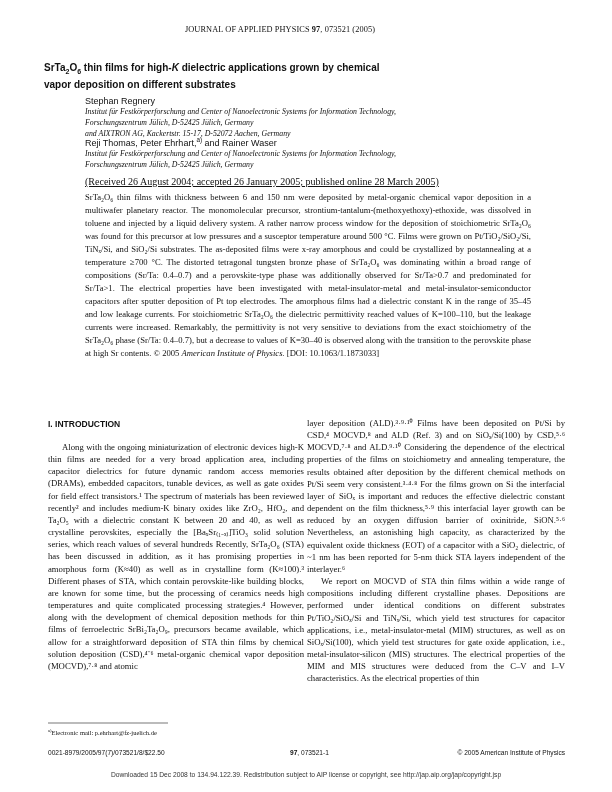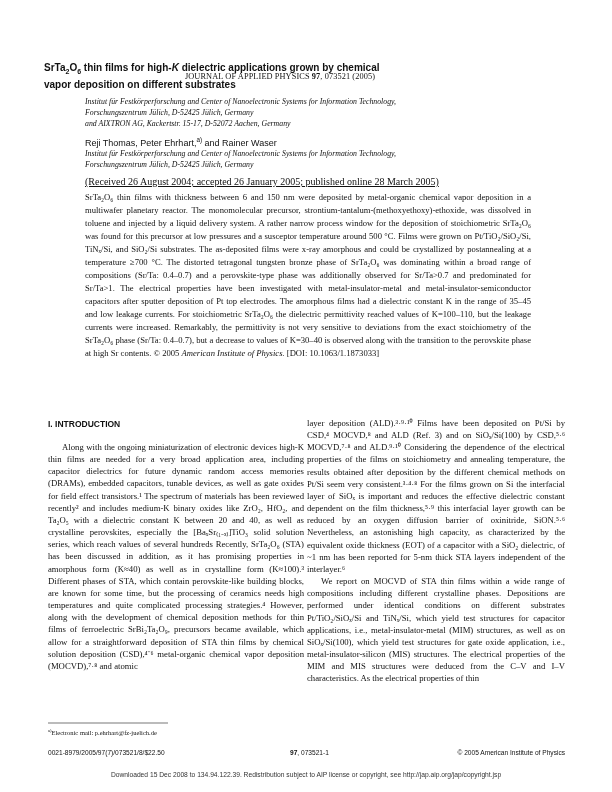--- a/index.html
+++ b/index.html
@@ -1,18 +1,18 @@
 <!DOCTYPE html>
 <html><head>
 <meta charset="utf-8">
 <style>
   html, body { margin: 0; padding: 0; background: #ffffff; }
   body { width: 612px; height: 792px; position: relative; overflow: hidden; color: #111; font-family: "Liberation Serif", serif; }
   .abs { position: absolute; }
-  .journal-header { top: 25px; left: 0; width: 560px; text-align: center; font-size: 8.3px; letter-spacing: 0.1px; margin-top: 47px; }
+  .journal-header { top: 25px; left: 0; width: 560px; text-align: center; font-size: 8.3px; letter-spacing: 0.1px; }
   .title { top: 59px; left: 44px; width: 540px; font-family: "Liberation Sans", sans-serif; font-weight: bold; font-size: 10px; line-height: 17px; }
   .author { font-family: "Liberation Sans", sans-serif; font-size: 9px; }
   .affil { font-style: italic; font-size: 7.8px; line-height: 11px; }
   .received { font-size: 10px; text-decoration: underline; }
   .abstract { top: 191px; left: 85px; width: 446px; font-size: 8.6px; line-height: 13px; text-align: justify; }
   .section-heading { top: 419px; left: 48px; font-family: "Liberation Sans", sans-serif; font-weight: bold; font-size: 8.5px; }
   .col { font-size: 8.7px; line-height: 12.15px; text-align: justify; }
   .col-left { top: 441px; left: 48px; width: 256px; }
   .col-right { top: 417px; left: 307px; width: 258px; }
   .col p { margin: 0; }
@@ -31,20 +31,21 @@
   <span>JOURNAL OF APPLIED PHYSICS</span>
   <b>97</b><span>, 073521 (2005)</span>
 </div>
 
 <div class="abs title">
   <div><span>SrTa</span><sub>2</sub><span>O</span><sub>6</sub><span> thin films for high-</span><i>K</i><span> dielectric applications grown by chemical</span></div>
   <div>vapor deposition on different substrates</div>
 </div>
 
 <div class="abs" style="top:96px; left:85px; width:480px;">
+  <div class="author">Stephan Regnery</div>
   <div class="affil">Institut für Festkörperforschung and Center of Nanoelectronic Systems for Information Technology,</div>
   <div class="affil">Forschungszentrum Jülich, D-52425 Jülich, Germany</div>
   <div class="affil">and AIXTRON AG, Kackertstr. 15-17, D-52072 Aachen, Germany</div>
 </div>
 
 <div class="abs" style="top:138px; left:85px; width:480px;">
   <div class="author"><span>Reji Thomas, Peter Ehrhart,</span><sup>a)</sup><span> and Rainer Waser</span></div>
   <div class="affil">Institut für Festkörperforschung and Center of Nanoelectronic Systems for Information Technology,</div>
   <div class="affil">Forschungszentrum Jülich, D-52425 Jülich, Germany</div>
 </div>

